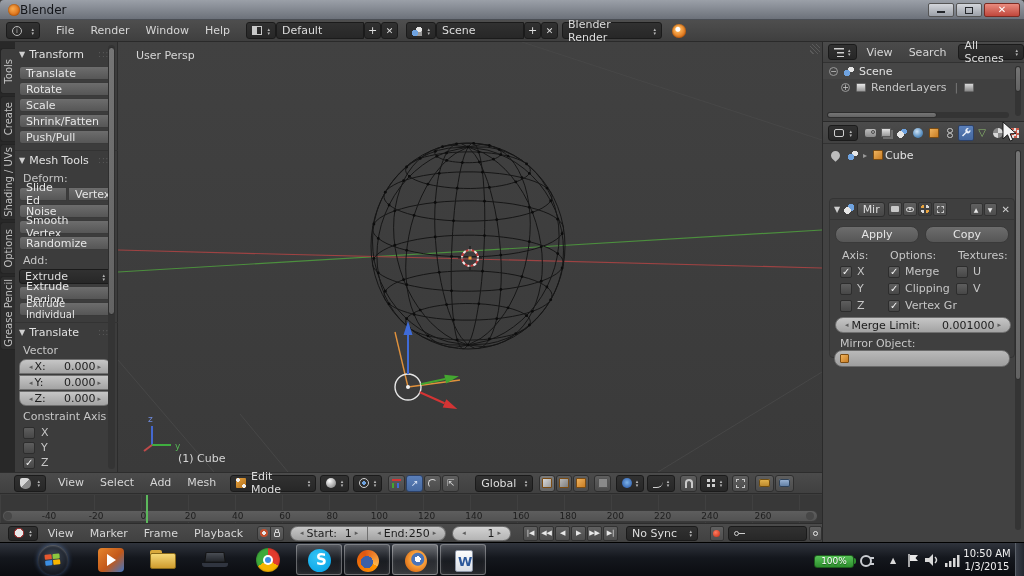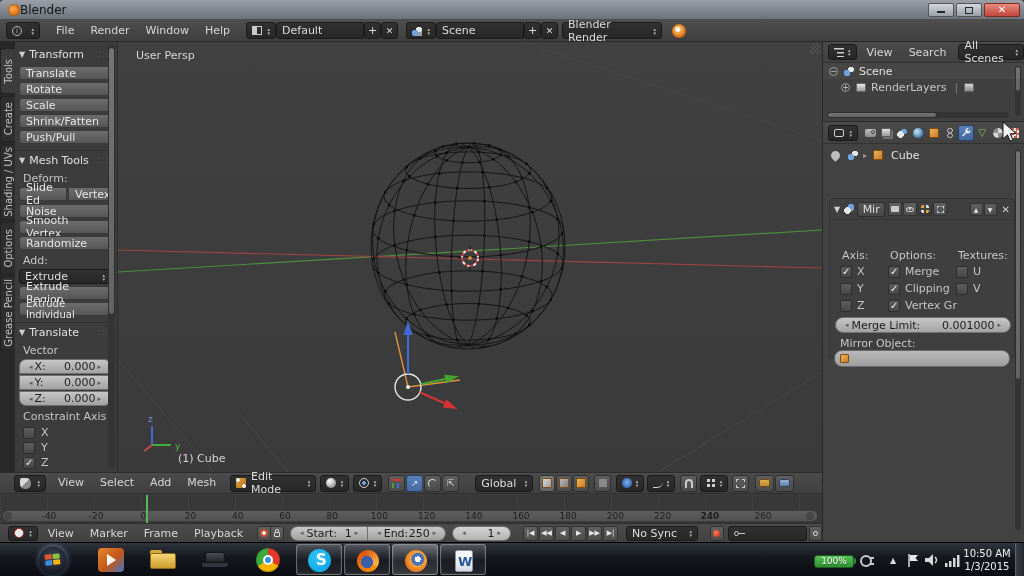--- a/index.html
+++ b/index.html
@@ -439,21 +439,21 @@
         <span class="tick" style="left: 237.8px;">40</span>
         <span class="tick" style="left: 285px;">60</span>
         <span class="tick" style="left: 332.2px;">80</span>
         <span class="tick" style="left: 379.4px;">100</span>
         <span class="tick" style="left: 426.6px;">120</span>
         <span class="tick" style="left: 473.8px;">140</span>
         <span class="tick" style="left: 521px;">160</span>
         <span class="tick" style="left: 568.2px;">180</span>
         <span class="tick" style="left: 615.4px;">200</span>
         <span class="tick" style="left: 662.6px;">220</span>
-        <span class="tick" style="left: 709.8px; font-weight: bold;">240</span>
+        <span class="tick" style="left: 709.8px;">240</span>
         <span class="tick" style="left: 763px;">260</span>
       </div>
     <div class="abs" style="left:146px;top:0;width:2px;height:28px;background:#5cb85c"></div>
   </div>
   <div class="abs row" style="left:0;top:523px;width:822px;height:19px;background:linear-gradient(#4b4b4b,#414141);border-top:1px solid #2d2d2d">
     <div class="ddark dd" style="margin-left:8px;height:15px;width:32px">
         <span style="width:10px;height:10px;border-radius:50%;display:inline-block;background:radial-gradient(circle at 50% 50%,#e8e8e8 0 4px,#a33 4px)"></span>
       </div>
     <div class="menu" style="line-height:19px;margin-left:2px">View</div>
     <div class="menu" style="line-height:19px">Marker</div>
@@ -583,21 +583,21 @@
             <span style="width:10px;height:10px;background:conic-gradient(#c95a4a 0 25%,#e3e3e3 0 50%,#c95a4a 0 75%,#e3e3e3 0);background-size:5px 5px"></span>
           </div>
       </div>
     </div>
 
     <div class="row" style="height:22px;padding-left:8px">
       <span style="width:9px;height:9px;display:inline-block;border-radius:50% 50% 50% 0;background:#bdbdbd;transform:rotate(-45deg)"></span>
       <span style="margin-left:8px;width:10px;height:10px;display:inline-block;background:radial-gradient(circle at 30% 70%,#6fa3e0 0 3px,transparent 3px),radial-gradient(circle at 70% 35%,#e6e6e6 0 3px,transparent 3px)"></span>
       <span style="color:#9a9a9a;font-size:8px;margin-left:5px">▸</span>
       <span class="cube-ic" style="margin-left:6px"></span>
-      <span class="lbl" style="margin-left:8px;color:#e2e2e2">Cube</span>
+      <span class="lbl" style="margin-left:2px;color:#e2e2e2">Cube</span>
     </div>
 
 
     <div class="abs" style="left:6px;top:76px;width:186px;height:160px;background:#3f3f3f;border:1px solid #343434;border-radius:4px">
       <div class="row" style="height:21px;border-bottom:1px solid #363636;padding:0 4px">
         <span style="color:#cfcfcf;font-size:8px">▼</span>
         <span style="margin-left:4px;width:10px;height:10px;display:inline-block;background:radial-gradient(circle at 35% 65%,#e6e6e6 0 3.5px,transparent 3.5px),radial-gradient(circle at 70% 35%,#6fa3e0 0 3.5px,transparent 3.5px)"></span>
         <div class="ddark" style="margin-left:3px;height:15px;width:28px;background:linear-gradient(#585858,#474747);border-color:#2e2e2e;justify-content:center">
             <span>Mir</span>
           </div>
@@ -615,20 +615,24 @@
             </div>
           <div class="pb" style="width:14px;height:14px">
               <span style="width:7px;height:7px;border:1px dashed #c9c9c9;display:inline-block"></span>
             </div>
         </div>
         <div class="row" style="margin-left:auto;gap:1px">
           <div class="pb" style="width:13px;height:13px;font-size:6px">▲</div>
           <div class="pb" style="width:13px;height:13px;font-size:6px">▼</div>
         </div>
         <span style="margin-left:5px;color:#cfcfcf;font-size:10px">✕</span>
+      </div>
+      <div class="row" style="margin:6px 5px 0;gap:6px">
+        <div class="btn" style="flex:1;height:17px;justify-content:center;border-radius:8px">Apply</div>
+        <div class="btn" style="flex:1;height:17px;justify-content:center;border-radius:8px">Copy</div>
       </div>
       <div class="abs lbl" style="left:12px;top:50px">Axis:</div>
       <div class="abs lbl" style="left:60px;top:50px">Options:</div>
       <div class="abs lbl" style="left:128px;top:50px">Textures:</div>
 
       <div class="abs row" style="left:10px;top:66px;gap:5px">
           <div class="chk on"></div>
           <span class="lbl">X</span>
         </div>
       <div class="abs row" style="left:10px;top:83px;gap:5px">

